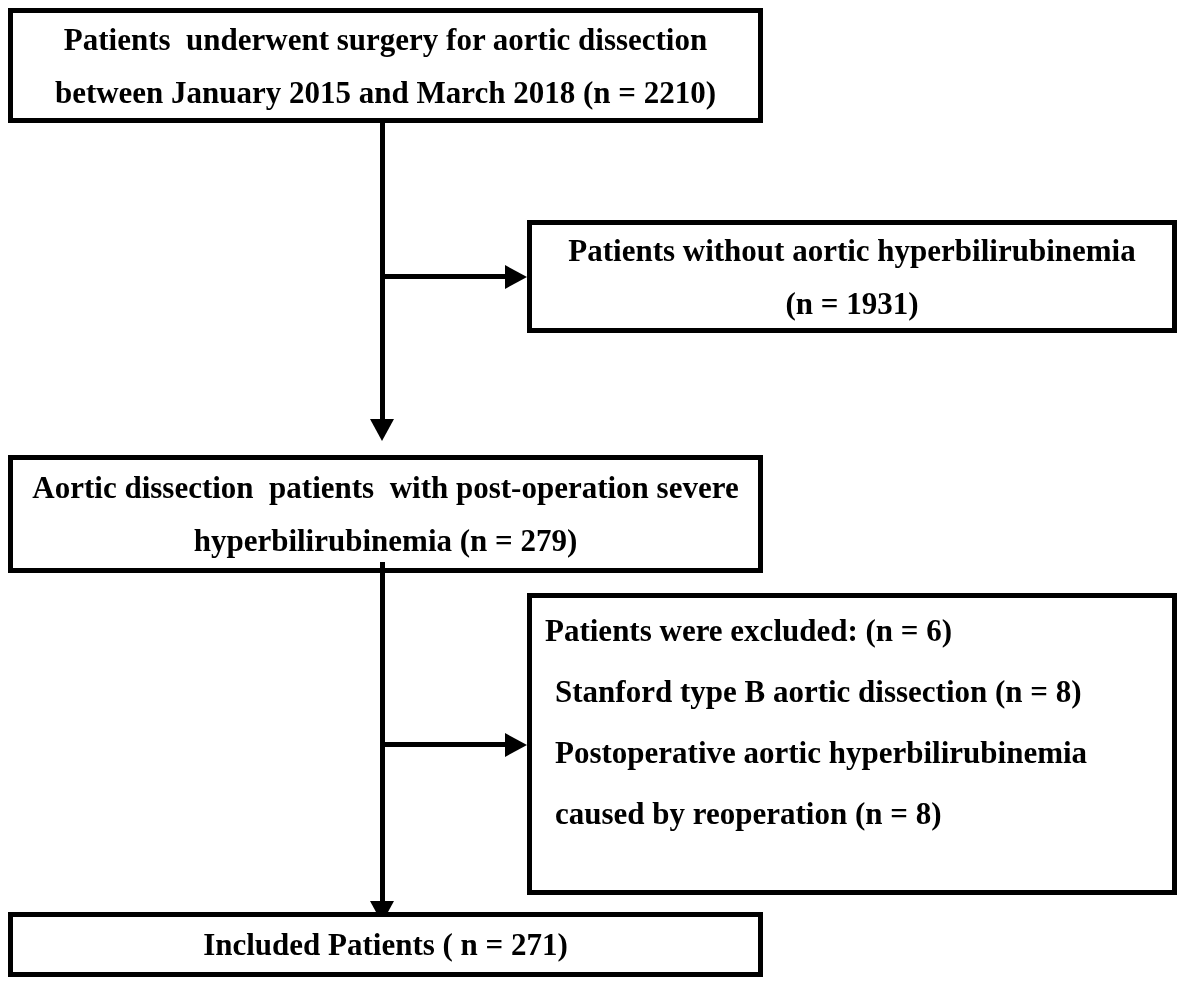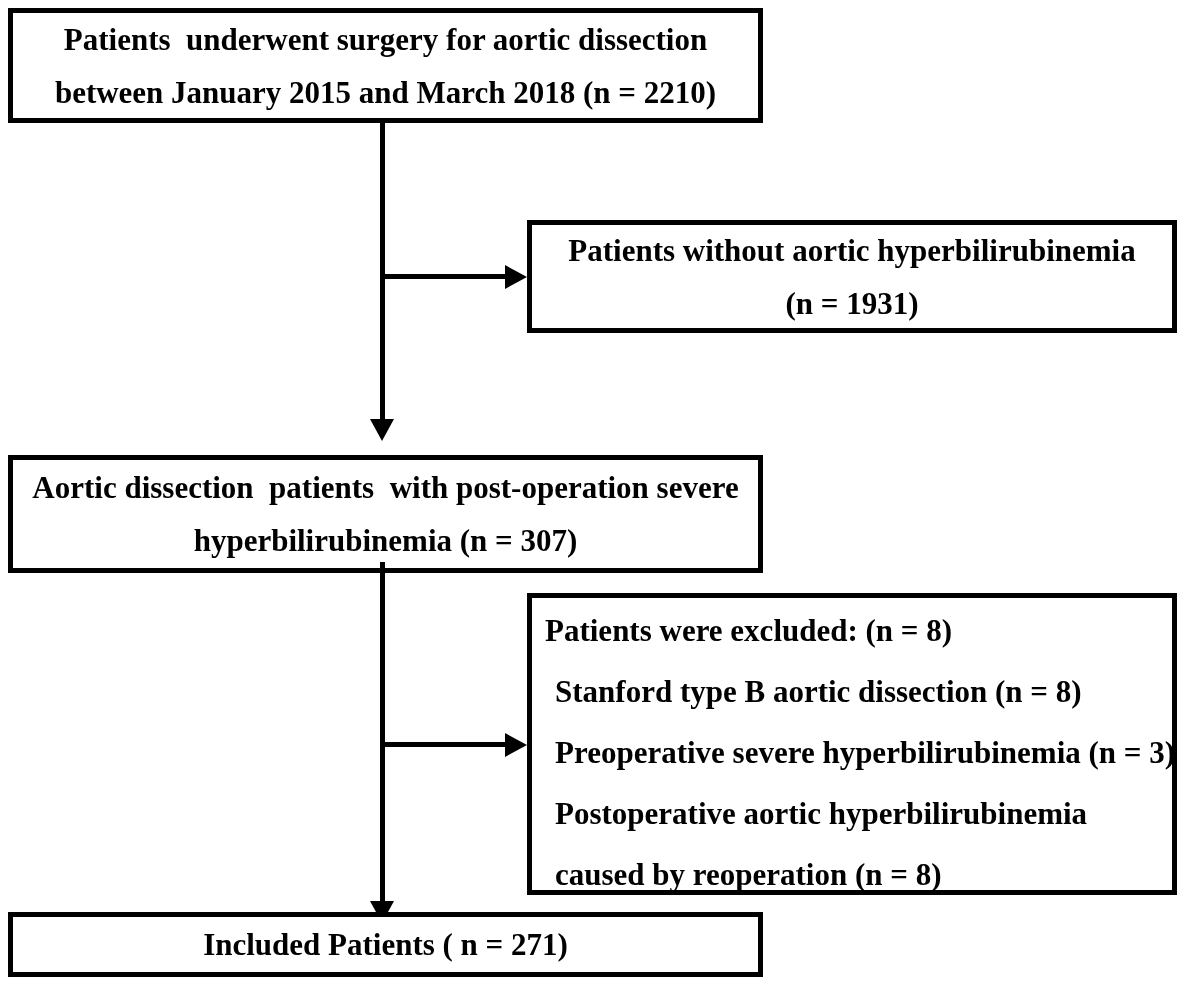--- a/index.html
+++ b/index.html
@@ -82,33 +82,32 @@
   <div class="hline" style="left:380px; top:274px; width:126px; height:5px;"></div>
   <div class="arrowhead arrow-right" style="left:505px; top:265px;"></div>
 
   <div class="box centered" id="box-without" style="left:527px; top:220px; width:650px; height:113px;">
     <div class="bl">Patients without aortic hyperbilirubinemia</div>
     <div class="bl">(n = 1931)</div>
   </div>
 
   <div class="box centered" id="box-postop" style="left:8px; top:441px; width:755px; height:118px;margin-top:14px;">
     <div class="bl">Aortic dissection  patients  with post-operation severe</div>
-    <div class="bl">hyperbilirubinemia (n = 307)</div>
+    <div class="bl">hyperbilirubinemia (n = 279)</div>
   </div>
 
   <div class="vline" style="left:380px; top:562px; width:5px; height:341px;"></div>
   <div class="arrowhead arrow-down" style="left:370px; top:901px;"></div>
 
   <div class="hline" style="left:380px; top:742px; width:126px; height:5px;"></div>
   <div class="arrowhead arrow-right" style="left:505px; top:733px;"></div>
 
   <div class="box" id="box-excluded" style="left:527px; top:593px; width:650px; height:302px;">
-    <div class="bl">Patients were excluded: (n = 8)</div>
+    <div class="bl">Patients were excluded: (n = 6)</div>
     <div class="bl">Stanford type B aortic dissection (n = 8)</div>
-    <div class="bl">Preoperative severe hyperbilirubinemia (n = 3)</div>
     <div class="bl">Postoperative aortic hyperbilirubinemia</div>
     <div class="bl">caused by reoperation (n = 8)</div>
   </div>
 
   <div class="box centered" id="box-included" style="left:8px; top:912px; width:755px; height:65px;">
     <div class="bl">Included Patients ( n = 271)</div>
   </div>
 
 </div>
 

